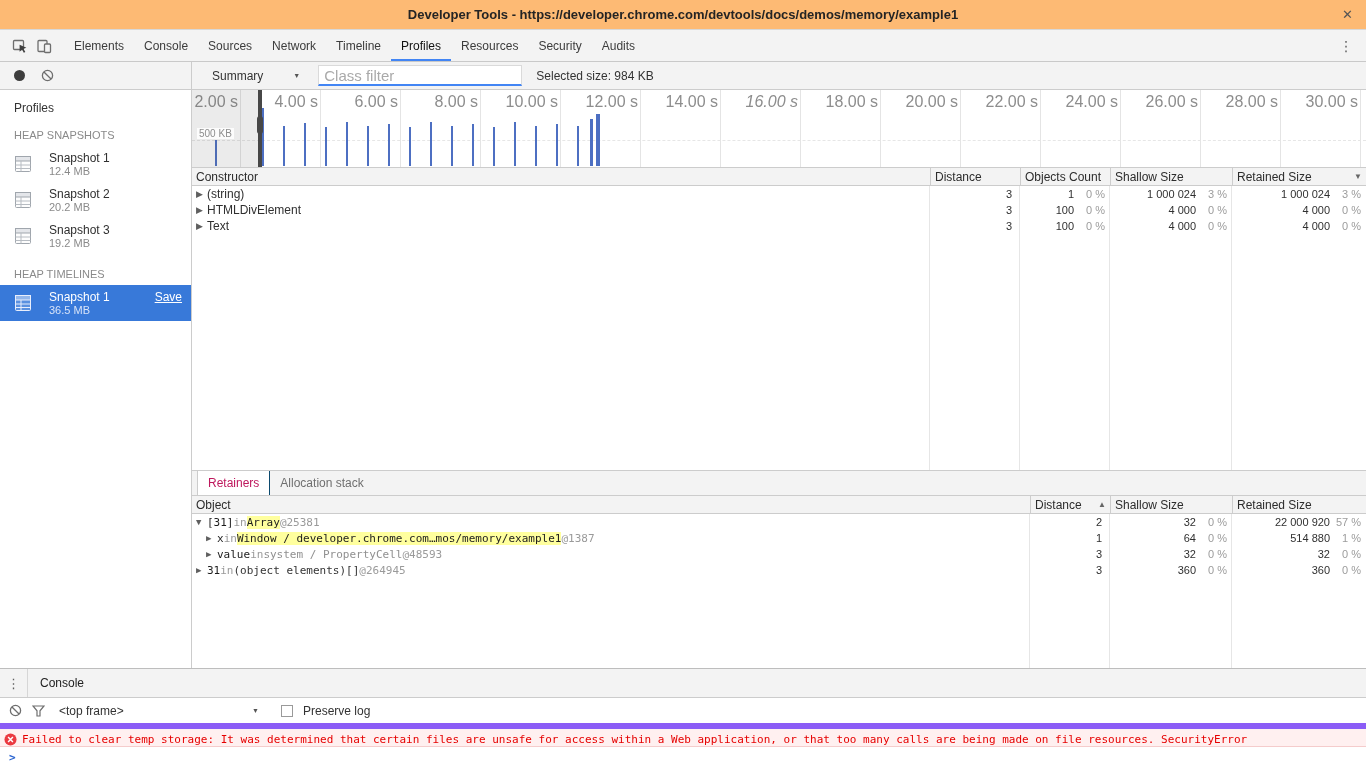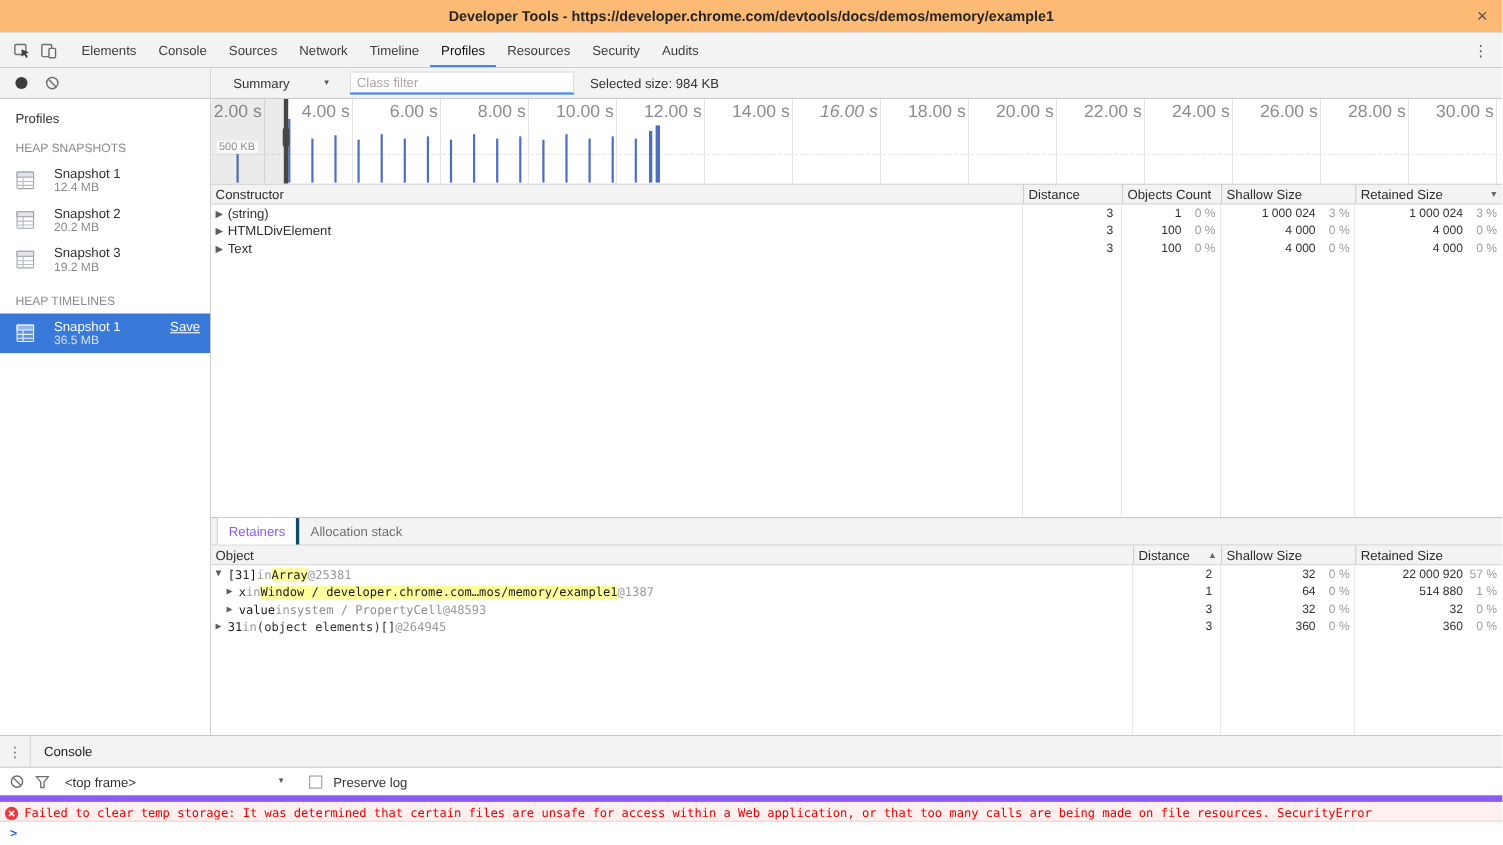--- a/index.html
+++ b/index.html
@@ -29,21 +29,21 @@
 .side-item.selected{background:var(--accent-blue);color:#fff}
 .side-item-title{font-size:12px;line-height:14px}
 .side-item-size{font-size:11px;line-height:12px;color:#8a8a8a}
 .side-item.selected .side-item-size{color:#d7e3f8}
 .save-link{position:absolute;right:9px;top:5px;color:#fff;text-decoration:underline}
 
 .main{flex:1;display:flex;flex-direction:column;min-width:0}
 .main-toolbar{height:28px;background:#f3f3f3;border-bottom:1px solid #ccc;display:flex;align-items:center;padding-left:20px;flex:none}
 .select{display:flex;align-items:center;color:#333;padding-right:6px}
 .select .caret{font-size:7px;color:#555;margin-left:30px}
-.class-filter{width:204px;height:21px;margin-left:12px;border:1px solid #dadada;border-bottom:2px solid var(--tab-underline);background:#fff;font-family:"Liberation Sans",sans-serif;font-size:12px;padding:0 5px;color:#0f172a;outline:none}
+.class-filter{width:204px;height:21px;margin-left:12px;border:1px solid #dadada;border-bottom:2px solid var(--tab-underline);background:#fff;font-family:"Liberation Sans",sans-serif;font-size:15px;padding:0 5px;color:#0f172a;outline:none}
 .class-filter::placeholder{color:#a9a9a9}
 .selected-size{margin-left:14px;color:#333}
 
 
 .overview{position:relative;height:78px;border-bottom:1px solid #ccc;background:#fff;overflow:hidden}
 .gridline{position:absolute;top:0;bottom:0;width:1px;background:#e4e4e4;z-index:1}
 .ruler-label{position:absolute;top:3px;width:60px;text-align:right;font-size:16px;color:#8d8d8d;z-index:2}
 .scale-line{position:absolute;left:0;right:0;top:50px;border-top:1px dashed #e6e6e6;z-index:1}
 .scale-label{position:absolute;left:5px;top:38px;font-size:10px;color:#8d8d8d;background:rgba(255,255,255,.85);padding:0 2px;z-index:6}
 .ovbar{position:absolute;bottom:1px;width:2px;background:var(--bar-blue);z-index:2}
@@ -73,21 +73,21 @@
 .seg-dim{color:#9a9a9a}
 .seg-obj{color:#333}
 .seg-sys{color:#909090}
 .seg-hl{background:var(--highlight-yellow);color:#1c1c1c}
 .seg-id{color:#9a9a9a}
 
 
 .retainer-section{height:198px;display:flex;flex-direction:column;flex:none}
 .retainer-tabbar{height:26px;background:#f3f3f3;border-top:1px solid #ccc;border-bottom:1px solid #ccc;display:flex;align-items:stretch;padding-left:5px;flex:none}
 .r-tab{padding:0 10px;display:flex;align-items:center;color:#6f6f6f}
-.r-tab.selected{background:#fff;border-left:1px solid #ccc;border-right:3px solid #0c4a6e;color:#8b5cf6}
+.r-tab.selected{background:#fff;border-left:1px solid #ccc;border-right:1px solid #0c4a6e;color:#be185d}
 
 
 .console-drawer{height:100px;border-top:1px solid #bdbdbd;display:flex;flex-direction:column;background:#fff}
 .drawer-tabbar{height:29px;background:#f3f3f3;border-bottom:1px solid #ccc;display:flex;align-items:stretch;flex:none}
 .drawer-kebab{width:28px;display:flex;align-items:center;justify-content:center;color:#5f5f5f;font-size:13px;border-right:1px solid #d6d6d6}
 .drawer-tab{padding:0 12px;display:flex;align-items:center;color:#222}
 .console-toolbar{height:25px;display:flex;align-items:center;padding-left:9px;flex:none;gap:10px}
 .cicon{display:flex;align-items:center}
 .frame-select{display:flex;align-items:center;width:200px;justify-content:space-between;color:#333;margin-left:4px}
 .frame-select .caret{font-size:7px;color:#555}

